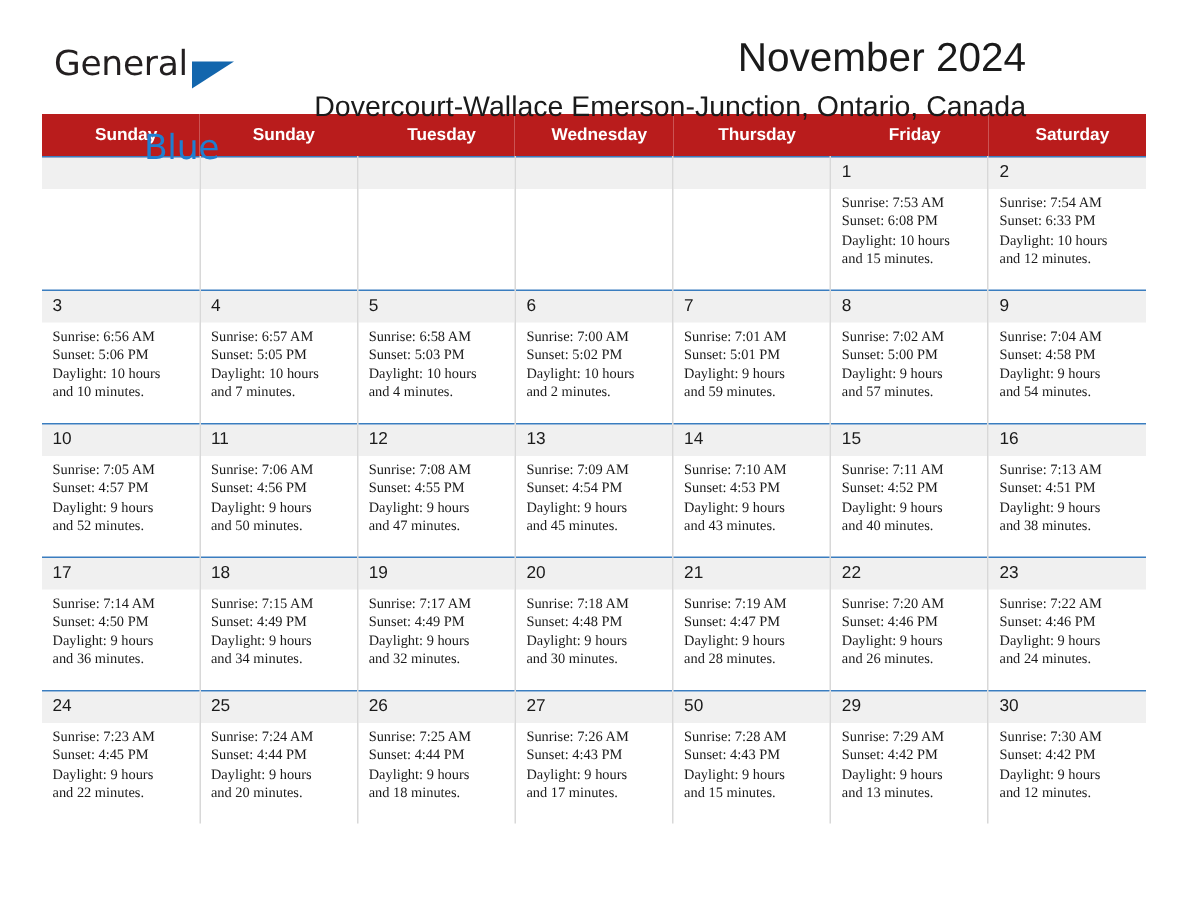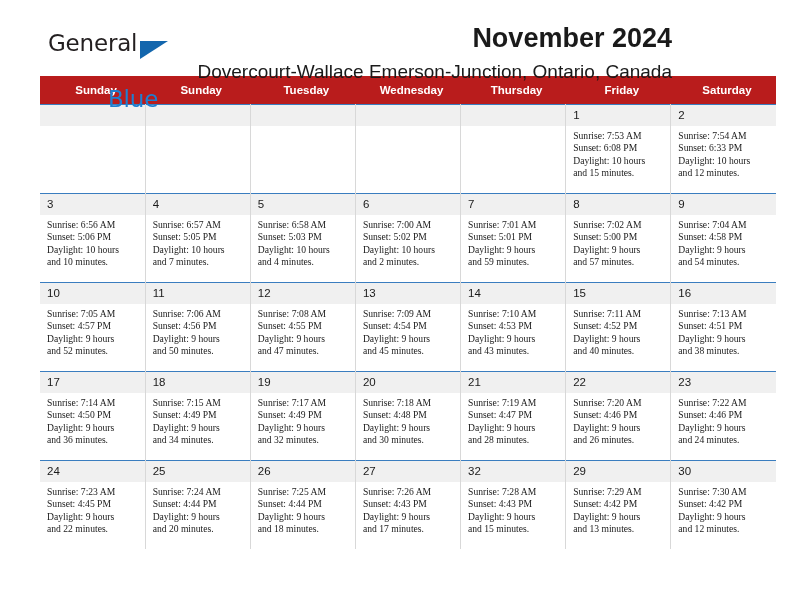--- a/index.html
+++ b/index.html
@@ -12,21 +12,21 @@
     background: #ffffff;
     font-family: "Liberation Sans", sans-serif;
     color: #1a1a1a;
     overflow: hidden;
   }
   .page {
     position: relative;
     width: 720px;
     height: 612px;
     box-sizing: border-box;
-    padding: 0 40px;
+    padding: 0 28px;
   }
 
   
   .header {
     position: relative;
     height: 76px;
   }
   .logo {
     position: absolute;
     left: 8px;
@@ -64,21 +64,21 @@
   }
 
   .title-block {
     position: absolute;
     right: 8px;
     top: 22px;
     text-align: right;
   }
   .month-title {
     font-size: 27px;
-    font-weight: bold;
+    font-weight: normal;
     color: #1a1a1a;
     line-height: 32px;
     white-space: nowrap;
     font-family: "Liberation Sans", sans-serif;
   }
   .location-title {
     margin-top: 9px;
     font-size: 19px;
     color: #1a1a1a;
     line-height: 17px;
@@ -464,21 +464,21 @@
           <td>
             <div class="daynum">27</div>
             <div class="daybody">
               <div>Sunrise: 7:26 AM</div>
               <div>Sunset: 4:43 PM</div>
               <div>Daylight: 9 hours</div>
               <div>and 17 minutes.</div>
             </div>
           </td>
           <td>
-            <div class="daynum">32</div>
+            <div class="daynum">50</div>
             <div class="daybody">
               <div>Sunrise: 7:28 AM</div>
               <div>Sunset: 4:43 PM</div>
               <div>Daylight: 9 hours</div>
               <div>and 15 minutes.</div>
             </div>
           </td>
           <td>
             <div class="daynum">29</div>
             <div class="daybody">

